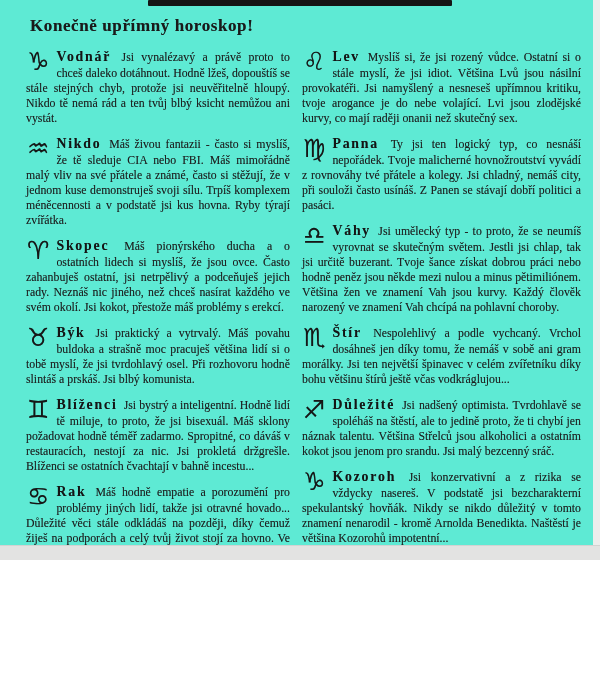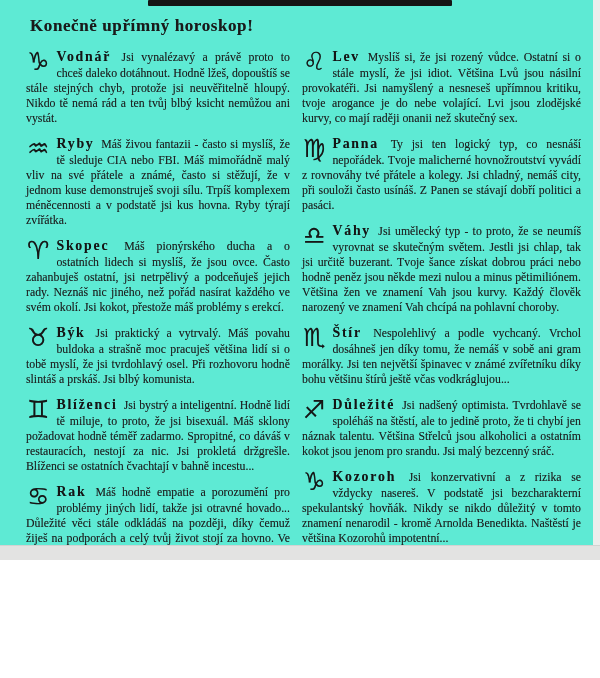--- a/index.html
+++ b/index.html
@@ -68,30 +68,30 @@
 </style>
 </head>
 <body>
 
 <div class="page">
   <div class="scan-bar-top"></div>
   <h1 class="title">Konečně upřímný horoskop!</h1>
   <div class="cols">
     <div class="col col-left">
         <p class="entry"><span class="glyph">♑</span><b class="sign">Vodnář</b><span class="txt"> Jsi vynalézavý a právě proto to chceš daleko dotáhnout. Hodně lžeš, dopouštíš se stále stejných chyb, protože jsi neuvěřitelně hloupý. Nikdo tě nemá rád a ten tvůj blbý ksicht nemůžou ani vystát.</span></p>
-        <p class="entry"><span class="glyph">♒</span><b class="sign">Ryby</b><span class="txt"> Máš živou fantazii - často si myslíš, že tě sleduje CIA nebo FBI. Máš mimořádně malý vliv na své přátele a známé, často si stěžují, že v jednom kuse demonstruješ svoji sílu. Trpíš komplexem méněcennosti a v podstatě jsi kus hovna. Ryby týrají zvířátka.</span></p>
-        <p class="entry"><span class="glyph">♈</span><b class="sign">Skopec</b><span class="txt"> Máš pionýrského ducha a o ostatních lidech si myslíš, že jsou ovce. Často zahanbuješ ostatní, jsi netrpělivý a podceňuješ jejich rady. Neznáš nic jiného, než pořád nasírat každého ve svém okolí. Jsi kokot, přestože máš problémy s erekcí.</span></p>
+        <p class="entry"><span class="glyph">♒</span><b class="sign">Nikdo</b><span class="txt"> Máš živou fantazii - často si myslíš, že tě sleduje CIA nebo FBI. Máš mimořádně malý vliv na své přátele a známé, často si stěžují, že v jednom kuse demonstruješ svoji sílu. Trpíš komplexem méněcennosti a v podstatě jsi kus hovna. Ryby týrají zvířátka.</span></p>
+        <p class="entry"><span class="glyph">♈</span><b class="sign">Skopec</b><span class="txt"> Máš pionýrského ducha a o ostatních lidech si myslíš, že jsou ovce. Často zahanbuješ ostatní, jsi netrpělivý a podceňuješ jejich rady. Neznáš nic jiného, než chceš nasírat každého ve svém okolí. Jsi kokot, přestože máš problémy s erekcí.</span></p>
         <p class="entry"><span class="glyph">♉</span><b class="sign">Býk</b><span class="txt"> Jsi praktický a vytrvalý. Máš povahu buldoka a strašně moc pracuješ většina lidí si o tobě myslí, že jsi tvrdohlavý osel. Při rozhovoru hodně slintáš a prskáš. Jsi blbý komunista.</span></p>
         <p class="entry"><span class="glyph">♊</span><b class="sign">Blíženci</b><span class="txt"> Jsi bystrý a inteligentní. Hodně lidí tě miluje, to proto, že jsi bisexuál. Máš sklony požadovat hodně téměř zadarmo. Spropitné, co dáváš v restauracích, nestojí za nic. Jsi prokletá držgrešle. Blíženci se ostatních čvachtají v bahně incestu...</span></p>
         <p class="entry"><span class="glyph">♋</span><b class="sign">Rak</b><span class="txt"> Máš hodně empatie a porozumění pro problémy jiných lidí, takže jsi otravné hovado... Důležité věci stále odkládáš na později, díky čemuž žiješ na podporách a celý tvůj život stojí za hovno. Ve věznicích sedí jenom Raci...</span></p>
       </div>
     <div class="col col-right">
         <p class="entry"><span class="glyph">♌</span><b class="sign">Lev</b><span class="txt"> Myslíš si, že jsi rozený vůdce. Ostatní si o stále myslí, že jsi idiot. Většina Lvů jsou násilní provokatéři. Jsi namyšlený a nesneseš upřímnou kritiku, tvoje arogance je do nebe volající. Lvi jsou zlodějské kurvy, co mají raději onanii než skutečný sex.</span></p>
         <p class="entry"><span class="glyph">♍</span><b class="sign">Panna</b><span class="txt"> Ty jsi ten logický typ, co nesnáší nepořádek. Tvoje malicherné hovnožroutství vyvádí z rovnováhy tvé přátele a kolegy. Jsi chladný, nemáš city, při souloži často usínáš. Z Panen se stávají dobří politici a pasáci.</span></p>
         <p class="entry"><span class="glyph">♎</span><b class="sign">Váhy</b><span class="txt"> Jsi umělecký typ - to proto, že se neumíš vyrovnat se skutečným světem. Jestli jsi chlap, tak jsi určitě buzerant. Tvoje šance získat dobrou práci nebo hodně peněz jsou někde mezi nulou a minus pětimiliónem. Většina žen ve znamení Vah jsou kurvy. Každý člověk narozený ve znamení Vah chcípá na pohlavní choroby.</span></p>
-        <p class="entry"><span class="glyph">♏</span><b class="sign">Štír</b><span class="txt"> Nespolehlivý a podle vychcaný. Vrchol dosáhneš jen díky tomu, že nemáš v sobě ani gram morálky. Jsi ten největší špinavec v známé zvířetníku díky bohu většinu štírů ještě včas vodkráglujou...</span></p>
+        <p class="entry"><span class="glyph">♏</span><b class="sign">Štír</b><span class="txt"> Nespolehlivý a podle vychcaný. Vrchol dosáhneš jen díky tomu, že nemáš v sobě ani gram morálky. Jsi ten největší špinavec v celém zvířetníku díky bohu většinu štírů ještě včas vodkráglujou...</span></p>
         <p class="entry"><span class="glyph">♐</span><b class="sign">Důležité</b><span class="txt"> Jsi nadšený optimista. Tvrdohlavě se spoléháš na štěstí, ale to jedině proto, že ti chybí jen náznak talentu. Většina Střelců jsou alkoholici a ostatním kokot jsou jenom pro srandu. Jsi malý bezcenný sráč.</span></p>
         <p class="entry"><span class="glyph">♑</span><b class="sign">Kozoroh</b><span class="txt"> Jsi konzervativní a z rizika se vždycky nasereš. V podstatě jsi bezcharakterní spekulantský hovňák. Nikdy se nikdo důležitý v tomto znamení nenarodil - kromě Arnolda Benedikta. Naštěstí je většina Kozorohů impotentní...</span></p>
       </div>
   </div>
   <div class="scan-edge-right"></div>
   <div class="scan-edge-bottom"></div>
 </div>
 
 </body></html>

